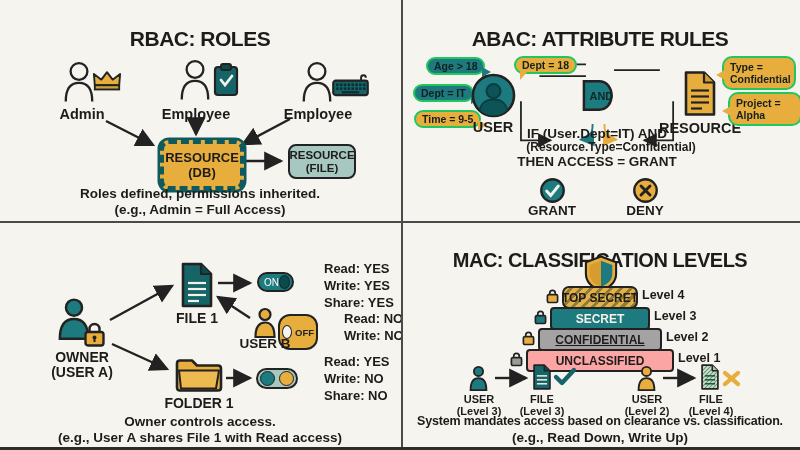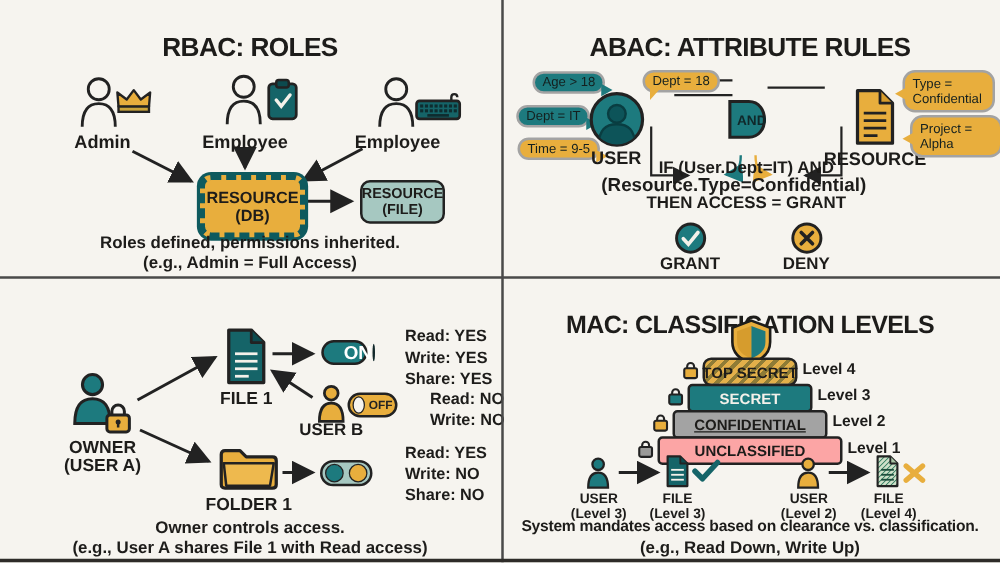--- a/index.html
+++ b/index.html
@@ -17,22 +17,22 @@
   .bottom-edge{position:absolute;left:0;bottom:0;width:800px;height:3px;background:#2e2c29;}
   .qtitle{position:absolute;left:0;right:0;text-align:center;font-weight:bold;
           font-size:21px;letter-spacing:-0.5px;white-space:nowrap;}
   .lbl{position:absolute;font-weight:bold;white-space:nowrap;}
   .ctr{text-align:center;transform:translateX(-50%);}
   .cap{position:absolute;left:0;right:0;text-align:center;font-weight:bold;white-space:nowrap;}
   svg{display:block;overflow:visible;}
   .arrows{position:absolute;left:0;top:0;width:100%;height:100%;pointer-events:none;}
 
   
-  .bubble{position:absolute;border:2px solid #a3a3a3;border-radius:9px;padding:0px 6px;
-          font-size:10.5px;font-weight:normal;white-space:nowrap;line-height:14px;color:#14201f;}
+  .bubble{position:absolute;border:2px solid #22c55e;border-radius:9px;padding:0px 6px;
+          font-size:10.5px;font-weight:bold;white-space:nowrap;line-height:14px;color:#14201f;}
   .bubble.two{white-space:normal;width:58px;line-height:12px;padding:3px 6px;border-radius:10px;}
   .b-teal{background:#1d7a7e;}
   .b-gold{background:#e8ae3d;}
   .bubble::after{content:"";position:absolute;border-top:5px solid transparent;border-bottom:5px solid transparent;}
   .tail-r::after{right:-8px;top:55%;border-left:9px solid #1d7a7e;}
   .tail-r.b-gold::after{border-left-color:#e8ae3d;}
   .tail-l::after{left:-8px;top:40%;border-right:9px solid #e8ae3d;}
   .tail-bl::after{left:4px;bottom:-8px;border-left:none;border-right:8px solid transparent;
                   border-top:9px solid #e8ae3d;border-bottom:none;}
 
@@ -43,23 +43,23 @@
           font-size:13px;font-weight:bold;line-height:15px;}
   .box-file{position:absolute;left:288px;top:144px;width:64px;height:31px;background:#a6c8c1;
           border:2.5px solid #222;border-radius:8px;
           display:flex;flex-direction:column;align-items:center;justify-content:center;
           font-size:11.5px;font-weight:bold;line-height:13px;}
 
   
   .toggle{position:absolute;border:2px solid #222;border-radius:12px;display:flex;align-items:center;box-sizing:border-box;}
   .knob{border-radius:50%;box-sizing:border-box;}
   .t-on{left:257px;top:50px;width:37px;height:20px;background:#1d7a7e;padding:0 2px;}
-  .t-on .t-label{color:#fff;font-size:15px;font-weight:bold;margin-left:14px;}
+  .t-on .t-label{color:#fff;font-size:10px;font-weight:normal;margin-left:3px;}
   .t-on .knob{width:14px;height:14px;background:#0b4b50;border:1.5px solid #12282a;margin-left:auto;}
-  .t-off{left:278px;top:92px;width:40px;height:20px;background:#e8ae3d;padding:0 2px;}
+  .t-off{left:278px;top:92px;width:40px;height:20px;background:#e8ae3d;padding:16px 2px;}
   .t-off .knob{width:14px;height:14px;background:#f6f4ef;border:1.5px solid #222;}
   .t-off .t-label{color:#222;font-size:9.5px;font-weight:bold;margin-left:3px;}
   .t-mix{left:256px;top:146px;width:42px;height:21px;background:#a6c8c1;justify-content:space-between;padding:0 2px;}
   .t-mix .knob{width:15px;height:15px;border:1.5px solid #222;}
   .t-mix .k-teal{background:#1d7a7e;}
   .t-mix .k-gold{background:#e8ae3d;}
   .perm{position:absolute;font-size:13px;font-weight:bold;line-height:17px;white-space:nowrap;margin-left:24px;}
 
   
   .bar{position:absolute;height:19px;border:2px solid #222;border-radius:4px;box-sizing:content-box;
@@ -214,21 +214,21 @@
           <path d="M8 26 H26"></path>
           <path d="M8 32 H26"></path>
           <path d="M8 38 H19"></path>
         </g>
     </svg>
     <div class="lbl ctr" style="left:300px;top:120px;font-size:14.5px">RESOURCE</div>
     <div class="bubble b-gold two tail-l" style="left:322px;top:56px">Type = Confidential</div>
     <div class="bubble b-gold two tail-l" style="left:328px;top:92px">Project = Alpha</div>
 
     <div class="lbl ctr" style="left:197px;top:126px;font-size:13.5px">IF (User.Dept=IT) AND</div>
-    <div class="lbl ctr" style="left:187px;top:140px;font-size:15px">(Resource.Type=Confidential)</div>
+    <div class="lbl ctr" style="left:211px;top:140px;font-size:12px">(Resource.Type=Confidential)</div>
     <div class="lbl ctr" style="left:197px;top:154px;font-size:13.5px">THEN ACCESS = GRANT</div>
 
     <svg class="abs" style="left:139px;top:177px" width="27" height="27" viewBox="0 0 30 30">
       <circle cx="15" cy="15" r="12.5" fill="#1d7a7e" stroke="#222" stroke-width="2.6"></circle>
       <path d="M8.5 15.5 l4.5 5 l8.5 -10.5" fill="none" stroke="#f4f1ea" stroke-width="3.2" stroke-linecap="round"></path>
     </svg>
     <div class="lbl ctr" style="left:152px;top:203px;font-size:13.5px">GRANT</div>
     <svg class="abs" style="left:232px;top:177px" width="27" height="27" viewBox="0 0 30 30">
       <circle cx="15" cy="15" r="12.5" fill="#e8ae3d" stroke="#222" stroke-width="2.6"></circle>
       <path d="M10 10 L20 20 M20 10 L10 20" stroke="#222" stroke-width="3.2" stroke-linecap="round"></path>

